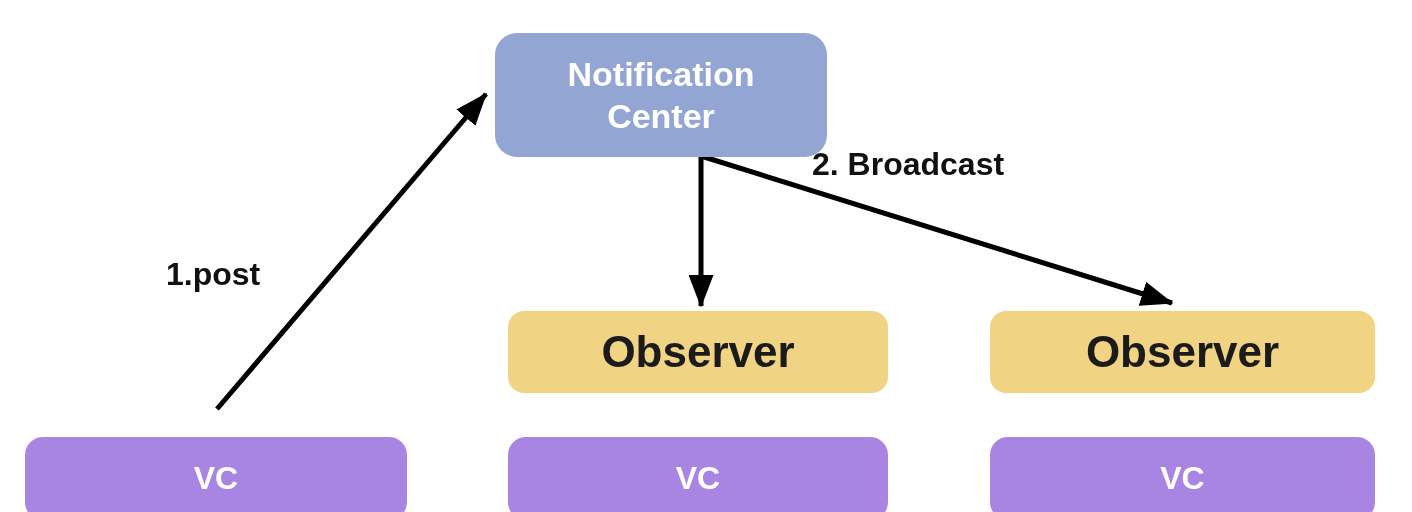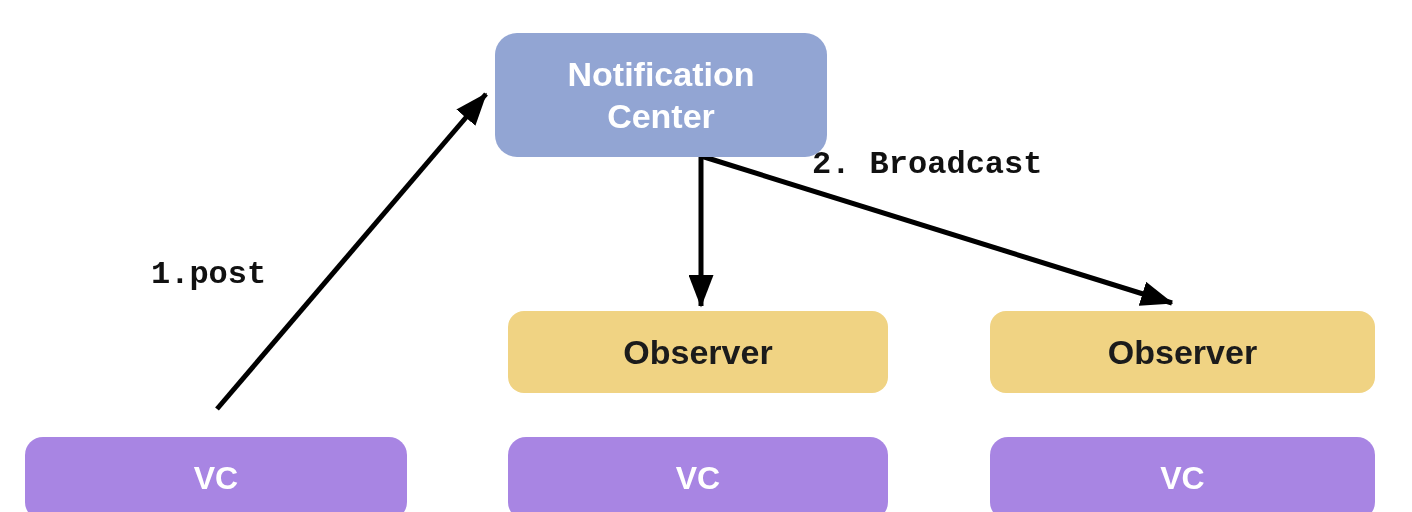--- a/index.html
+++ b/index.html
@@ -42,21 +42,21 @@
     font-size: 34px;
     font-weight: 700;
     line-height: 1.24;
   }
   .observer-box {
     top: 311px;
     height: 82px;
     border-radius: 16px;
     background: var(--observer-fill, #f0d383);
     color: var(--observer-text, #1b1b1b);
-    font-size: 34px;
+    font-size: 44px;
     font-weight: 600;
   }
   .observer-middle { left: 508px; width: 380px; }
   .observer-right  { left: 990px; width: 385px; }
   .vc-box {
     top: 410px;
     height: 83px;
     border-radius: 18px;
     background: var(--vc-fill, #a885e3);
     color: var(--vc-text, #ffffff);
@@ -66,23 +66,22 @@
   }
   .vc-left   { left: 25px;  width: 382px; }
   .vc-middle { left: 508px; width: 380px; }
   .vc-right  { left: 990px; width: 385px; }
   .edge-label {
     position: absolute;
     font-size: 32px;
     font-weight: 600;
     color: var(--edge-label-color, #111111);
     white-space: nowrap;
-    font-family: Liberation Mono, monospace;
   }
-  .edge-label-post { left: 151px; top: 256px; }
+  .edge-label-post { left: 166px; top: 256px; }
   .edge-label-broadcast { left: 812px; top: 146px; }
 </style>
 </head>
 <body>
 
 <div class="canvas">
 
   <svg class="arrow-layer" viewBox="0 0 1412 512" xmlns="http://www.w3.org/2000/svg" aria-hidden="true">
     <defs>
       <marker id="arrowhead" markerWidth="6.5" markerHeight="5" refX="6.2" refY="2.5" orient="auto" markerUnits="strokeWidth">

